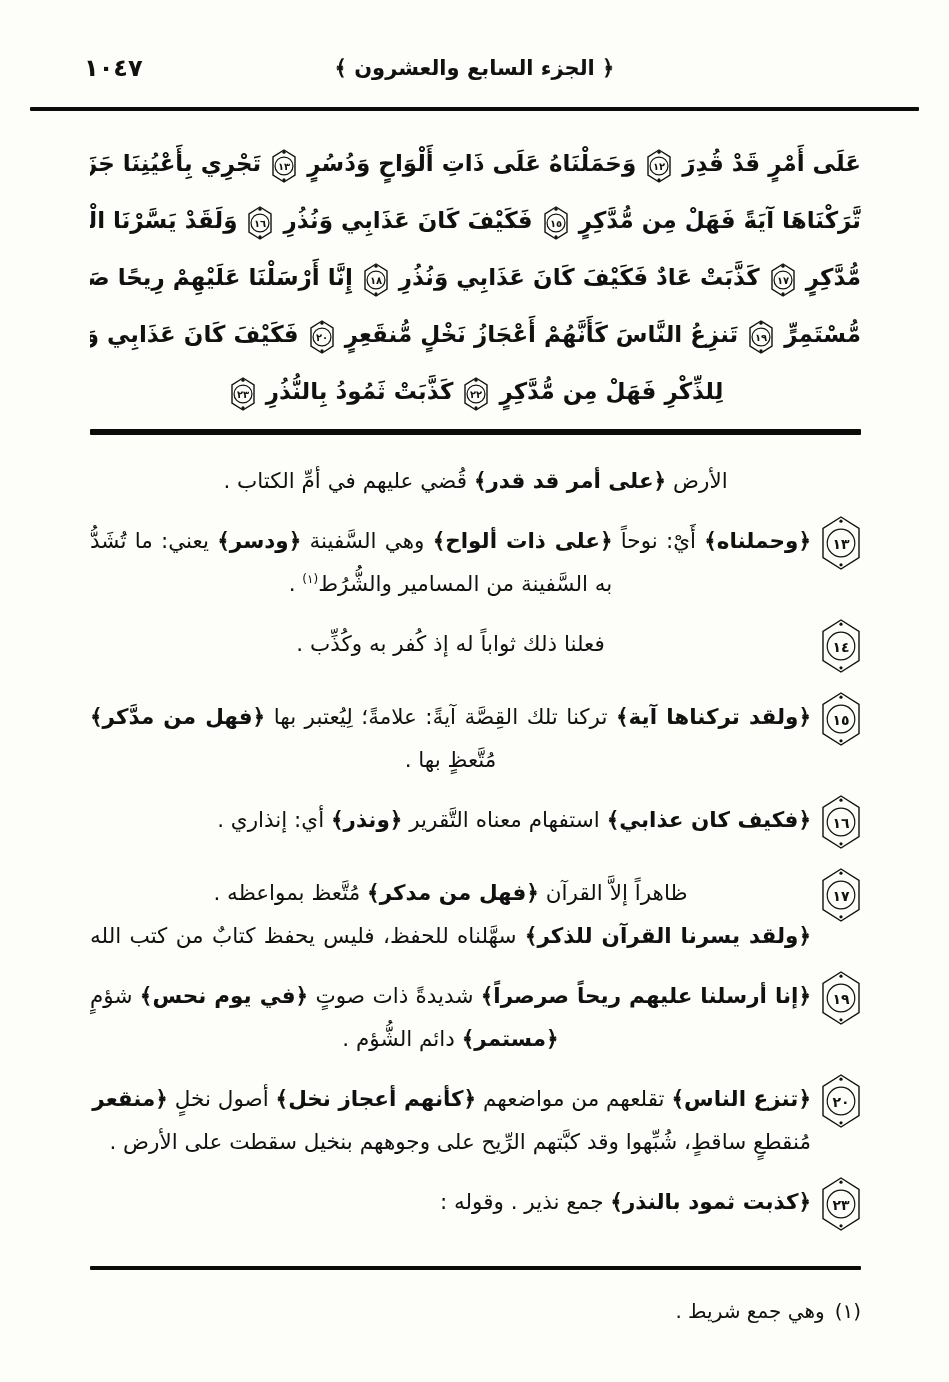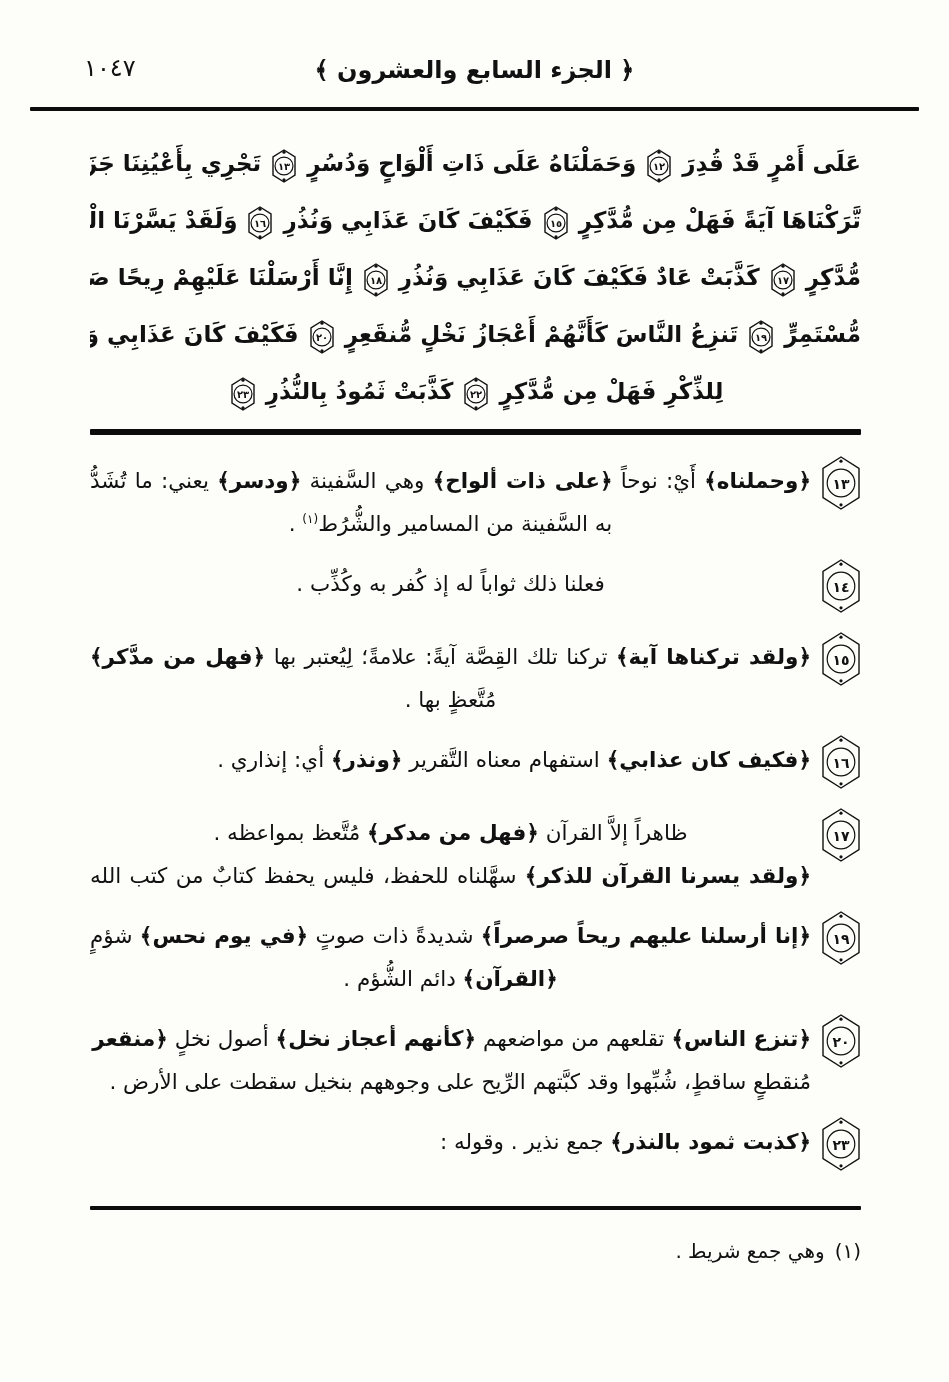--- a/index.html
+++ b/index.html
@@ -12,26 +12,26 @@
     font-family:"DejaVu Sans",sans-serif;
     direction:rtl;
     overflow:hidden;
     box-sizing:border-box;
     padding-top:46px;
   }
   
   .hdr{position:relative;height:48px;}
   .page-number{
     position:absolute;left:84px;top:8px;
-    font-size:24px;font-weight:normal;letter-spacing:2px;
+    font-size:24px;font-weight:bold;letter-spacing:2px;
     direction:ltr;
   }
   .juz-title{
     text-align:center;padding-top:10px;
-    font-size:24px;font-weight:bold;
+    font-size:21px;font-weight:bold;
   }
   .hrule{background:#0c0c0c;border-radius:1px;}
   .hdr-rule{height:4px;margin:13px 30px 0 30px;}
   
   .quran{margin:24px 88px 0 90px;}
   .quran-line{
     font-size:23px;font-weight:bold;
     line-height:57px;height:57px;
     overflow:hidden;
   }
@@ -133,20 +133,25 @@
             <polygon points="13,1 24,7.82 24,26.18 13,33 2,26.18 2,7.82" fill="none" stroke="#111" stroke-width="1.4"></polygon>
             <circle cx="13" cy="17" r="8.969999999999999" fill="none" stroke="#111" stroke-width="1.2"></circle>
             <circle cx="13" cy="3.23" r="1.6" fill="#111"></circle>
             <circle cx="13" cy="30.77" r="1.6" fill="#111"></circle>
             <text x="13" y="17.5" text-anchor="middle" dominant-baseline="central" font-size="10" font-weight="bold" fill="#111" font-family="DejaVu Sans, sans-serif">٢٣</text>
           </svg></span></div>
     </div>
   <div class="hrule quran-divider"></div>
 
   <div class="commentary" id="commentary">
+      <div class="para no-badge">
+        <div class="ptext">
+          <div class="cline al-center">الأرض <b class="qq">﴿على أمر قد قدر﴾</b> قُضي عليهم في أمِّ الكتاب .</div>
+        </div>
+      </div>
       <div class="para">
         <span class="pbadge"><svg width="40" height="54" viewBox="0 0 40 54" aria-hidden="true">
             <polygon points="20,1 38,12.42 38,41.58 20,53 2,41.58 2,12.42" fill="none" stroke="#111" stroke-width="1.4"></polygon>
             <circle cx="20" cy="27" r="13.799999999999999" fill="none" stroke="#111" stroke-width="1.2"></circle>
             <circle cx="20" cy="5.13" r="1.6" fill="#111"></circle>
             <circle cx="20" cy="48.870000000000005" r="1.6" fill="#111"></circle>
             <text x="20" y="27.5" text-anchor="middle" dominant-baseline="central" font-size="14" font-weight="bold" fill="#111" font-family="DejaVu Sans, sans-serif">١٣</text>
           </svg></span>
         <div class="ptext">
           <div class="cline al-justify"><b class="qq">﴿وحملناه﴾</b> أَيْ: نوحاً <b class="qq">﴿على ذات ألواح﴾</b> وهي السَّفينة <b class="qq">﴿ودسر﴾</b> يعني: ما تُشَدُّ</div>
@@ -206,21 +211,21 @@
       <div class="para">
         <span class="pbadge"><svg width="40" height="54" viewBox="0 0 40 54" aria-hidden="true">
             <polygon points="20,1 38,12.42 38,41.58 20,53 2,41.58 2,12.42" fill="none" stroke="#111" stroke-width="1.4"></polygon>
             <circle cx="20" cy="27" r="13.799999999999999" fill="none" stroke="#111" stroke-width="1.2"></circle>
             <circle cx="20" cy="5.13" r="1.6" fill="#111"></circle>
             <circle cx="20" cy="48.870000000000005" r="1.6" fill="#111"></circle>
             <text x="20" y="27.5" text-anchor="middle" dominant-baseline="central" font-size="14" font-weight="bold" fill="#111" font-family="DejaVu Sans, sans-serif">١٩</text>
           </svg></span>
         <div class="ptext">
           <div class="cline al-justify"><b class="qq">﴿إنا أرسلنا عليهم ريحاً صرصراً﴾</b> شديدةً ذات صوتٍ <b class="qq">﴿في يوم نحس﴾</b> شؤمٍ</div>
-          <div class="cline al-center"><b class="qq">﴿القرآن﴾</b> دائم الشُّؤم .</div>
+          <div class="cline al-center"><b class="qq">﴿مستمر﴾</b> دائم الشُّؤم .</div>
         </div>
       </div>
       <div class="para">
         <span class="pbadge"><svg width="40" height="54" viewBox="0 0 40 54" aria-hidden="true">
             <polygon points="20,1 38,12.42 38,41.58 20,53 2,41.58 2,12.42" fill="none" stroke="#111" stroke-width="1.4"></polygon>
             <circle cx="20" cy="27" r="13.799999999999999" fill="none" stroke="#111" stroke-width="1.2"></circle>
             <circle cx="20" cy="5.13" r="1.6" fill="#111"></circle>
             <circle cx="20" cy="48.870000000000005" r="1.6" fill="#111"></circle>
             <text x="20" y="27.5" text-anchor="middle" dominant-baseline="central" font-size="14" font-weight="bold" fill="#111" font-family="DejaVu Sans, sans-serif">٢٠</text>
           </svg></span>

